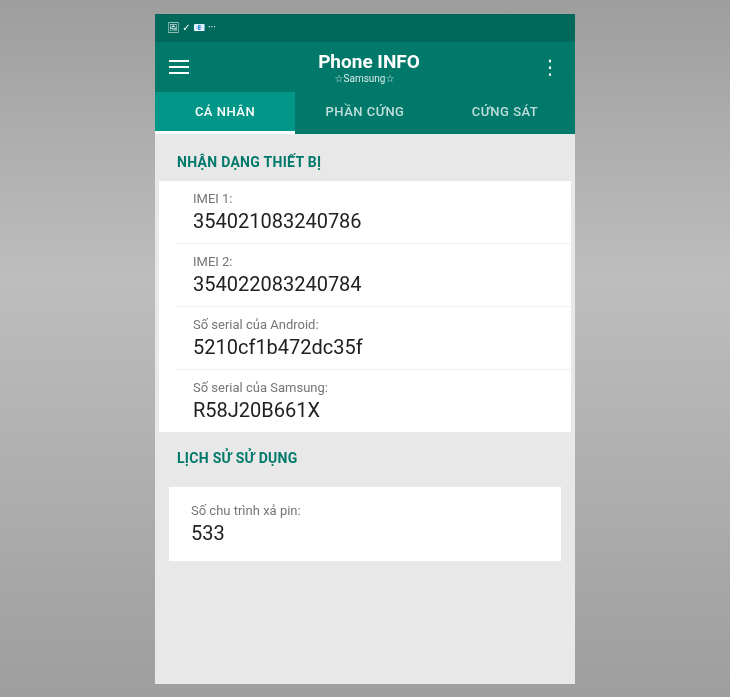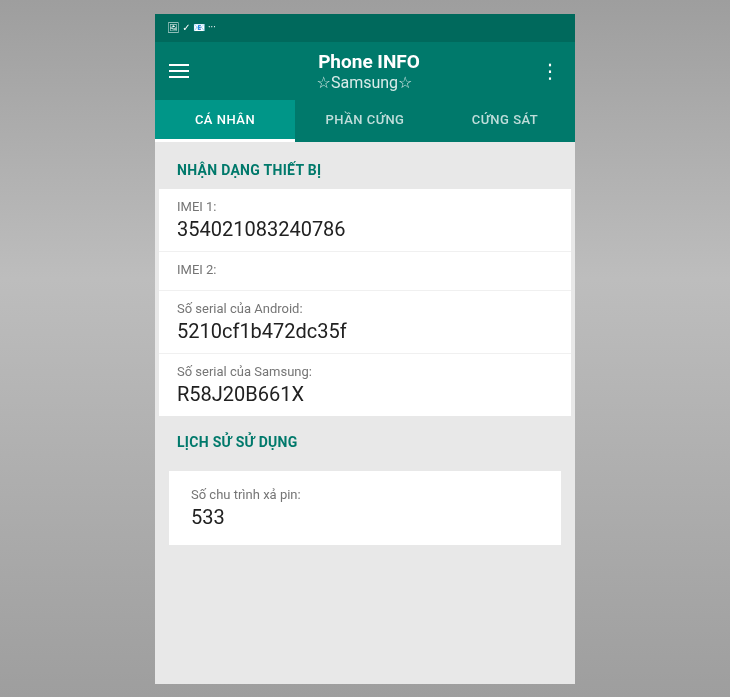--- a/index.html
+++ b/index.html
@@ -72,21 +72,21 @@
 
     .toolbar-title {
       color: white;
       font-size: 19px;
       font-weight: bold;
       padding-left: 9px;
     }
 
     .toolbar-subtitle {
       color: rgba(255,255,255,0.85);
-      font-size: 16px;
+      font-size: 10px;
     }
 
     
     .tabs {
       background: #00796b;
       display: flex;
       flex-shrink: 0;
     }
 
     .tab {
@@ -129,20 +129,21 @@
 
     .info-card {
       background: white;
       margin: 0 0 2px 0;
       padding: 0;
     }
 
     .info-row {
       padding: 10px 18px 10px 18px;
       border-bottom: 1px solid #f0f0f0;
+      margin-left: 16px;
     }
 
     .info-row:last-child {
       border-bottom: none;
     }
 
     .info-label {
       color: #757575;
       font-size: 13px;
       margin-bottom: 3px;
@@ -249,20 +250,21 @@
 
     <div class="info-card">
 
       <div class="info-row">
         <div class="info-label">IMEI 1:</div>
         <div class="info-value">354021083240786</div>
       </div>
 
       <div class="info-row">
         <div class="info-label">IMEI 2:</div>
+        <div class="info-value">354022083240784</div>
       </div>
 
       <div class="info-row">
         <div class="info-label">Số serial của Android:</div>
         <div class="info-value">5210cf1b472dc35f</div>
       </div>
 
       <div class="info-row">
         <div class="info-label">Số serial của Samsung:</div>
         <div class="info-value">R58J20B661X</div>

